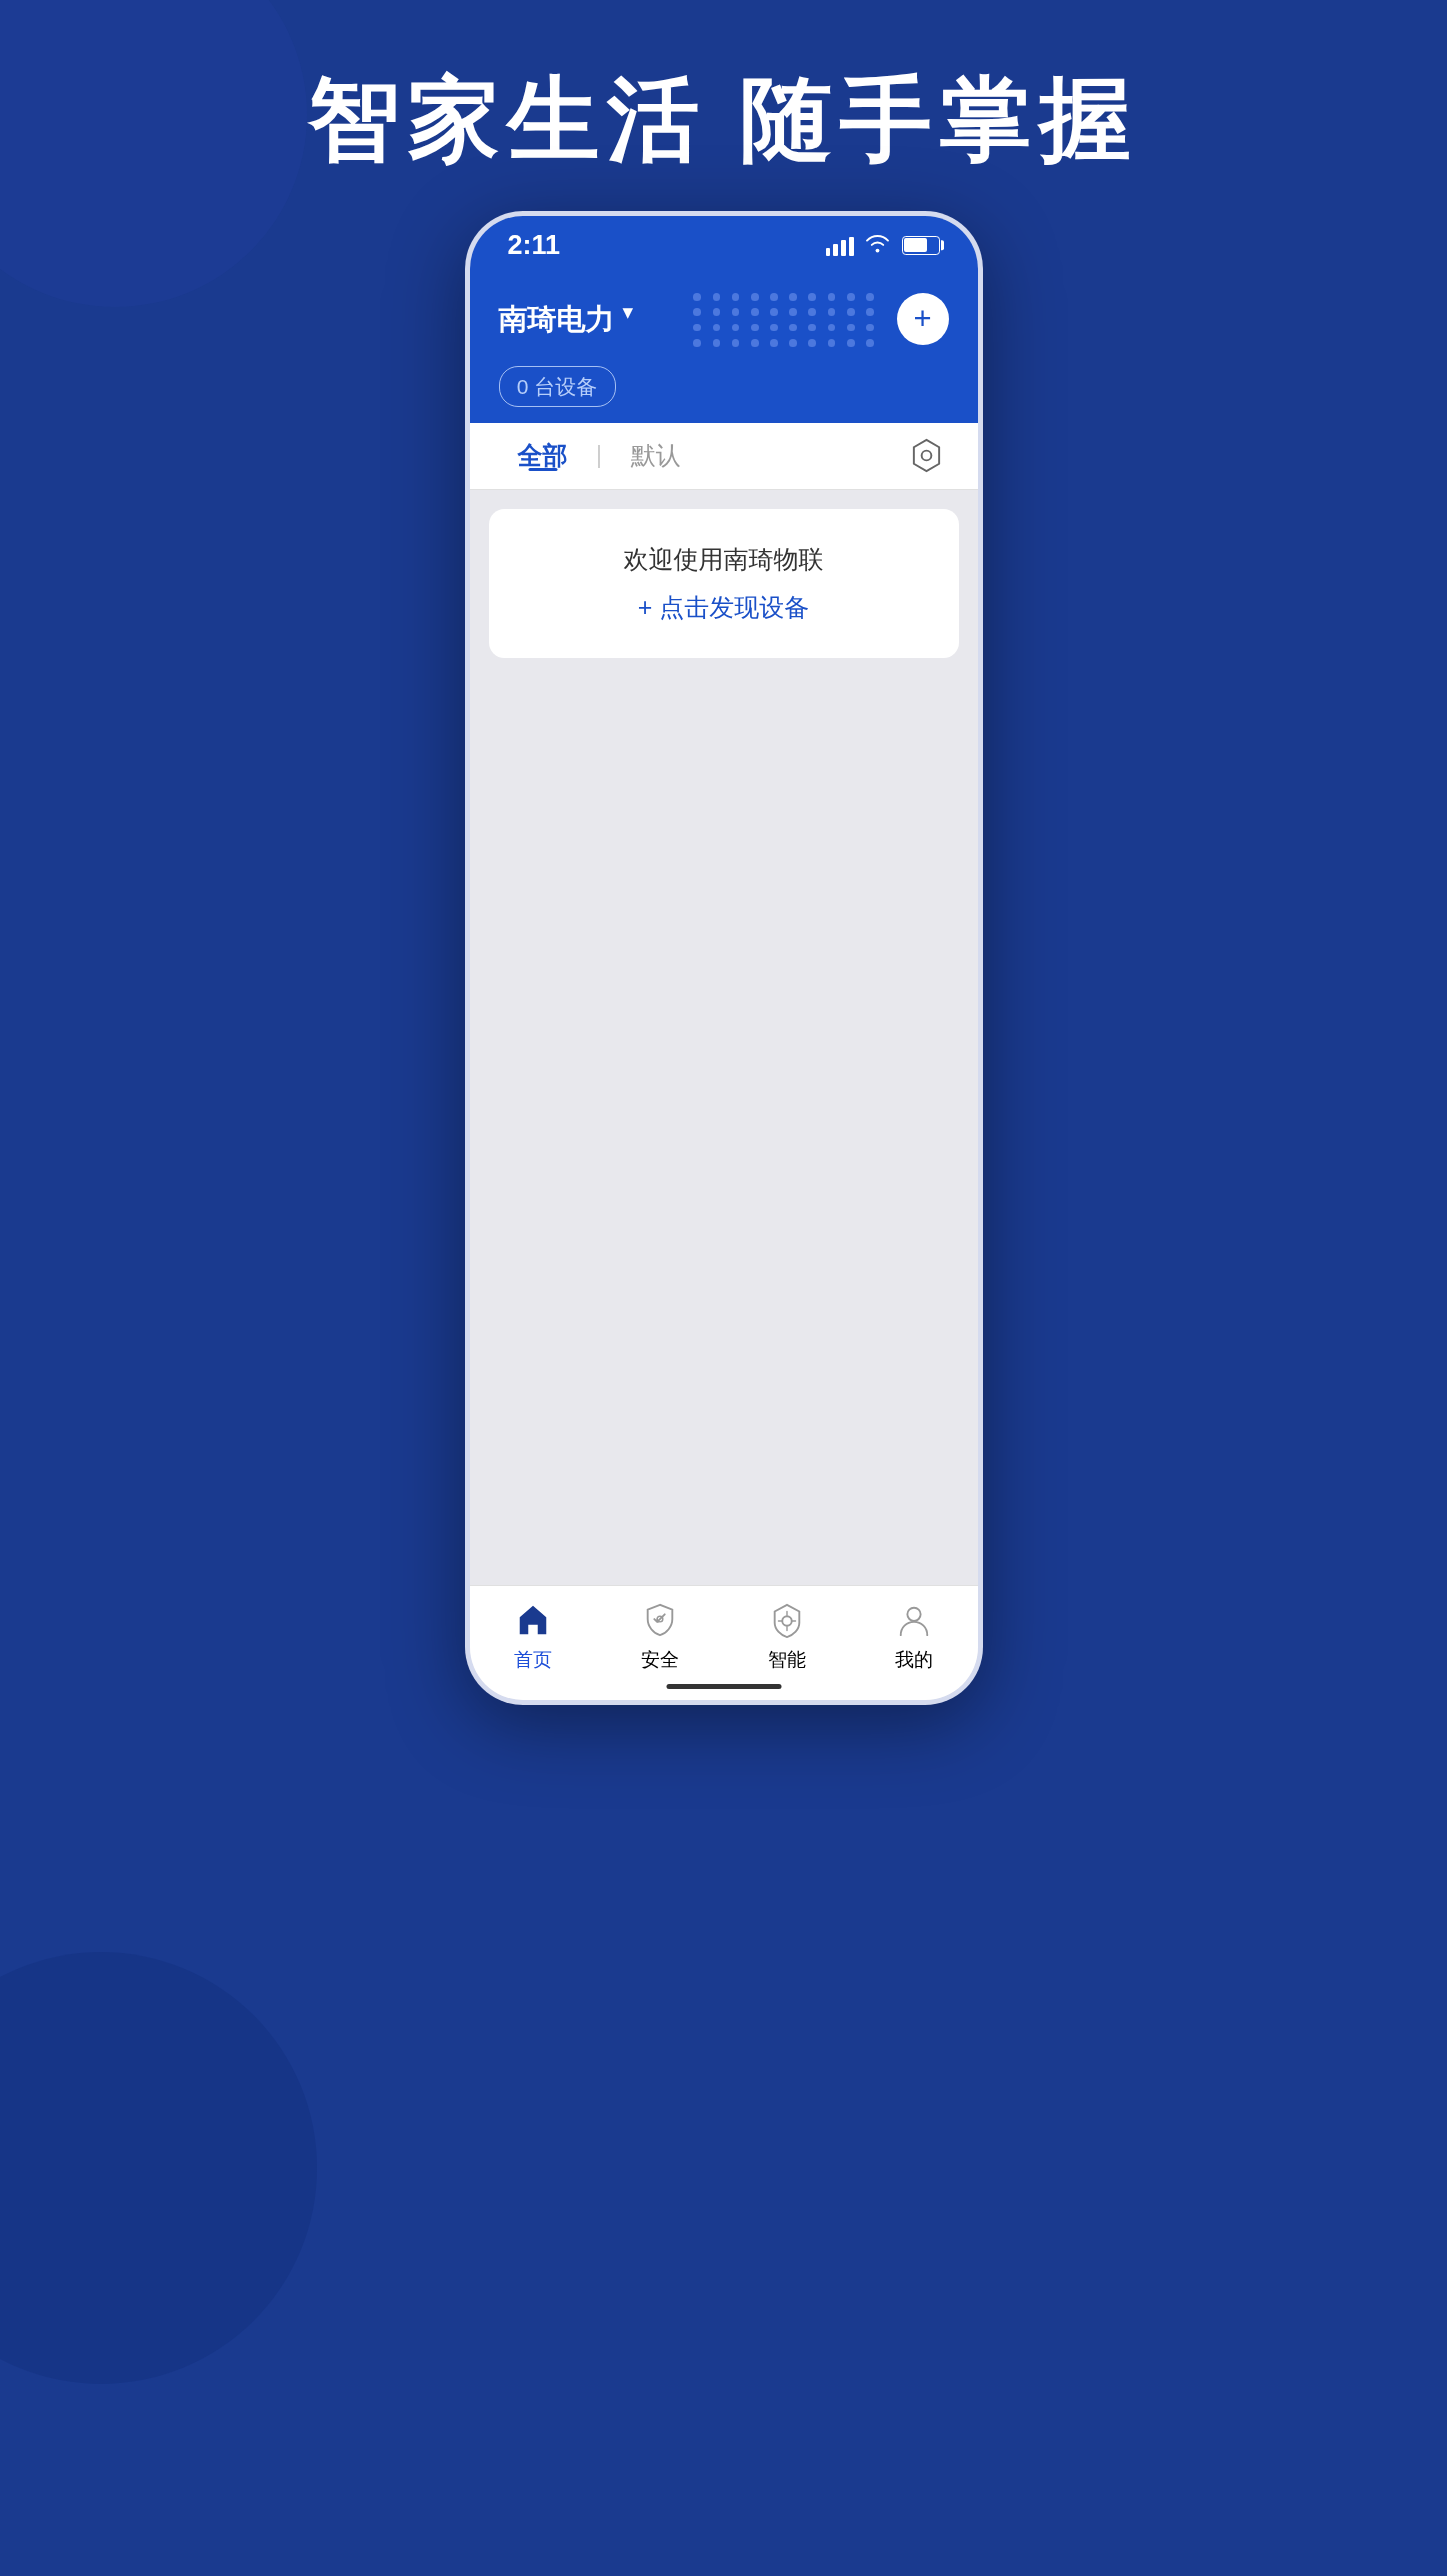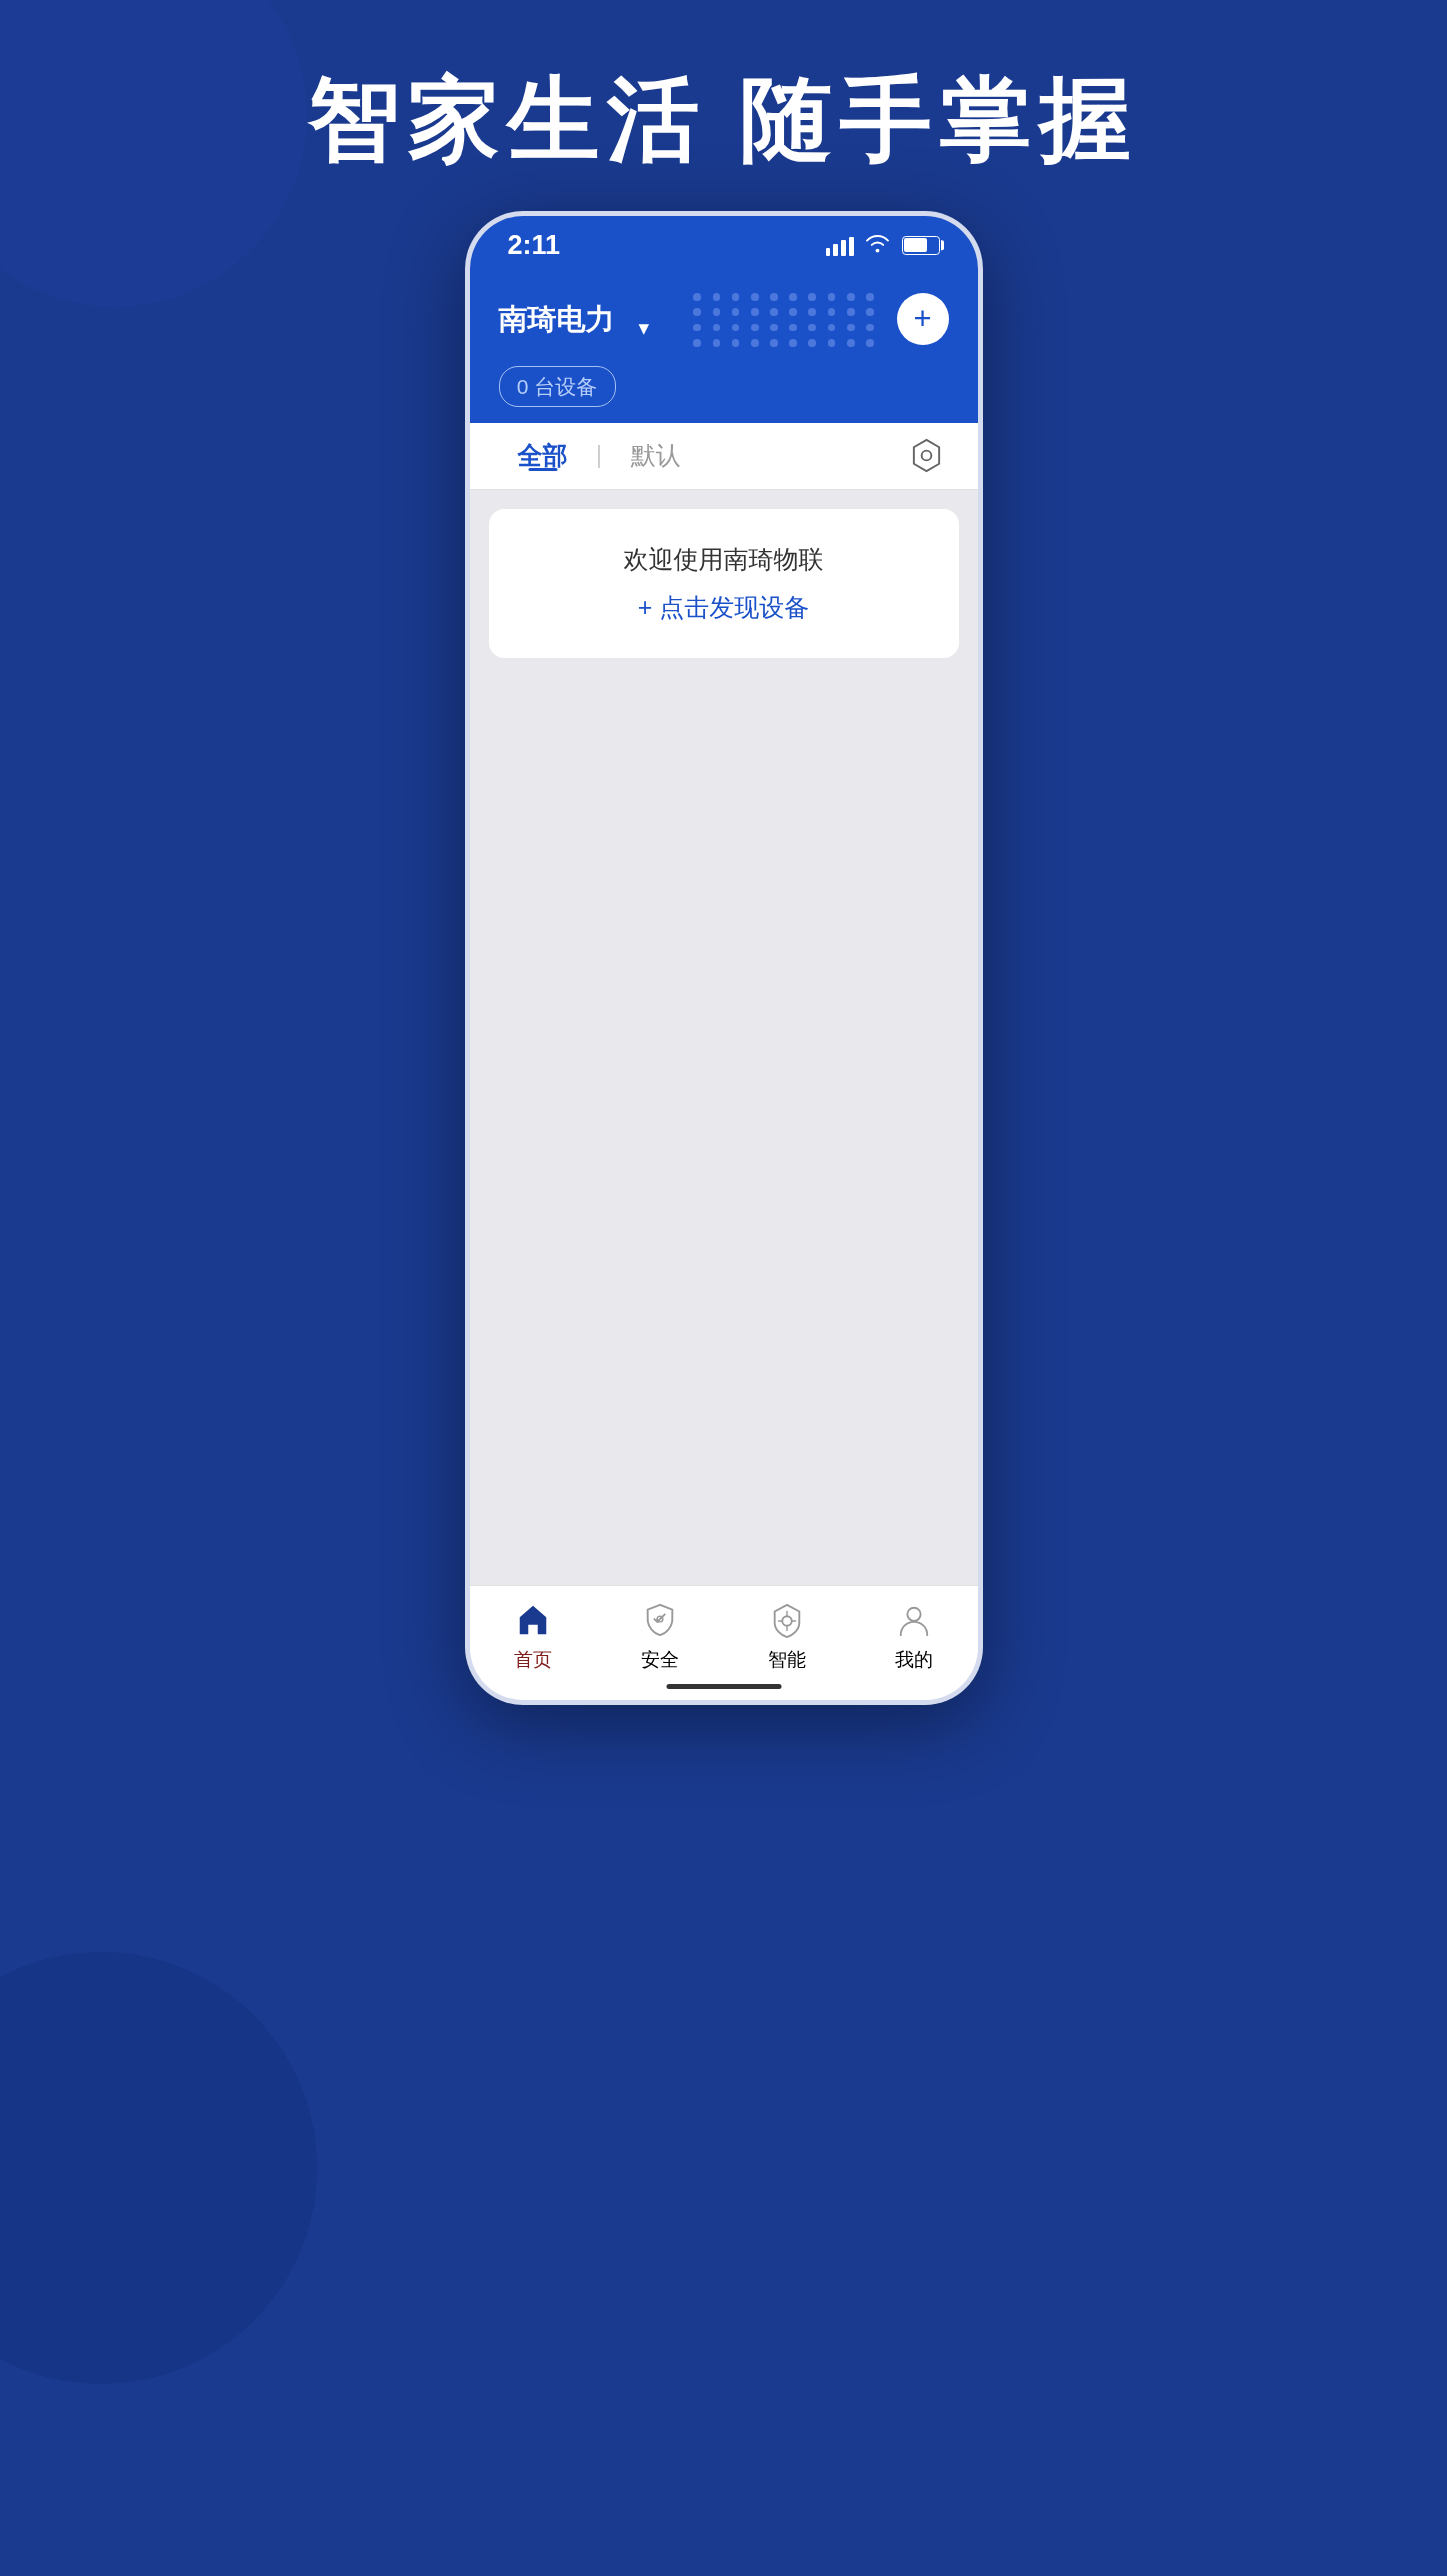--- a/index.html
+++ b/index.html
@@ -146,22 +146,22 @@
 
     .header-top {
       display: flex;
       align-items: center;
       justify-content: space-between;
       margin-bottom: 19px;
     }
 
     .location-selector {
       display: flex;
-      align-items: flex-end;
-      gap: 24px;
+      align-items: flex-start;
+      gap: 8px;
     }
 
     .location-name {
       color: white;
       font-size: 29px;
       font-weight: 600;
     }
 
     .dropdown-arrow {
       color: white;
@@ -330,21 +330,21 @@
       align-items: center;
       justify-content: center;
     }
 
     .nav-label {
       font-size: 19px;
       color: #000000;
     }
 
     .nav-label.active {
-      color: #7f1d1d;
+      color: #1d4ed8;
     }
 
     
     .home-indicator {
       position: absolute;
       bottom: 11.5px;
       left: 50%;
       transform: translateX(-50%);
       width: 115px;
       height: 4.8px;

